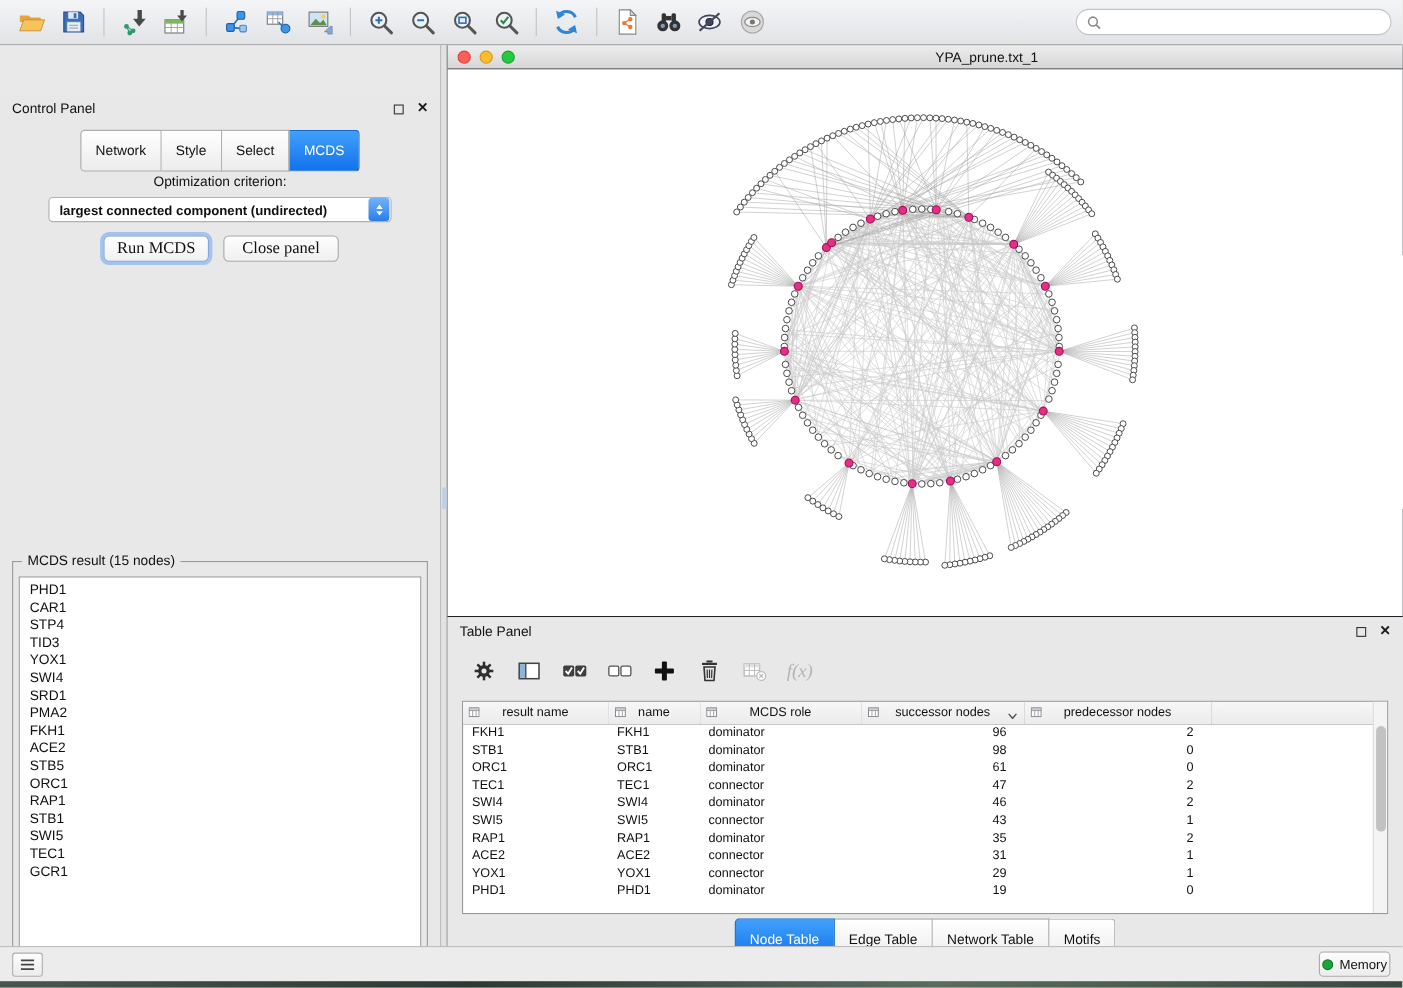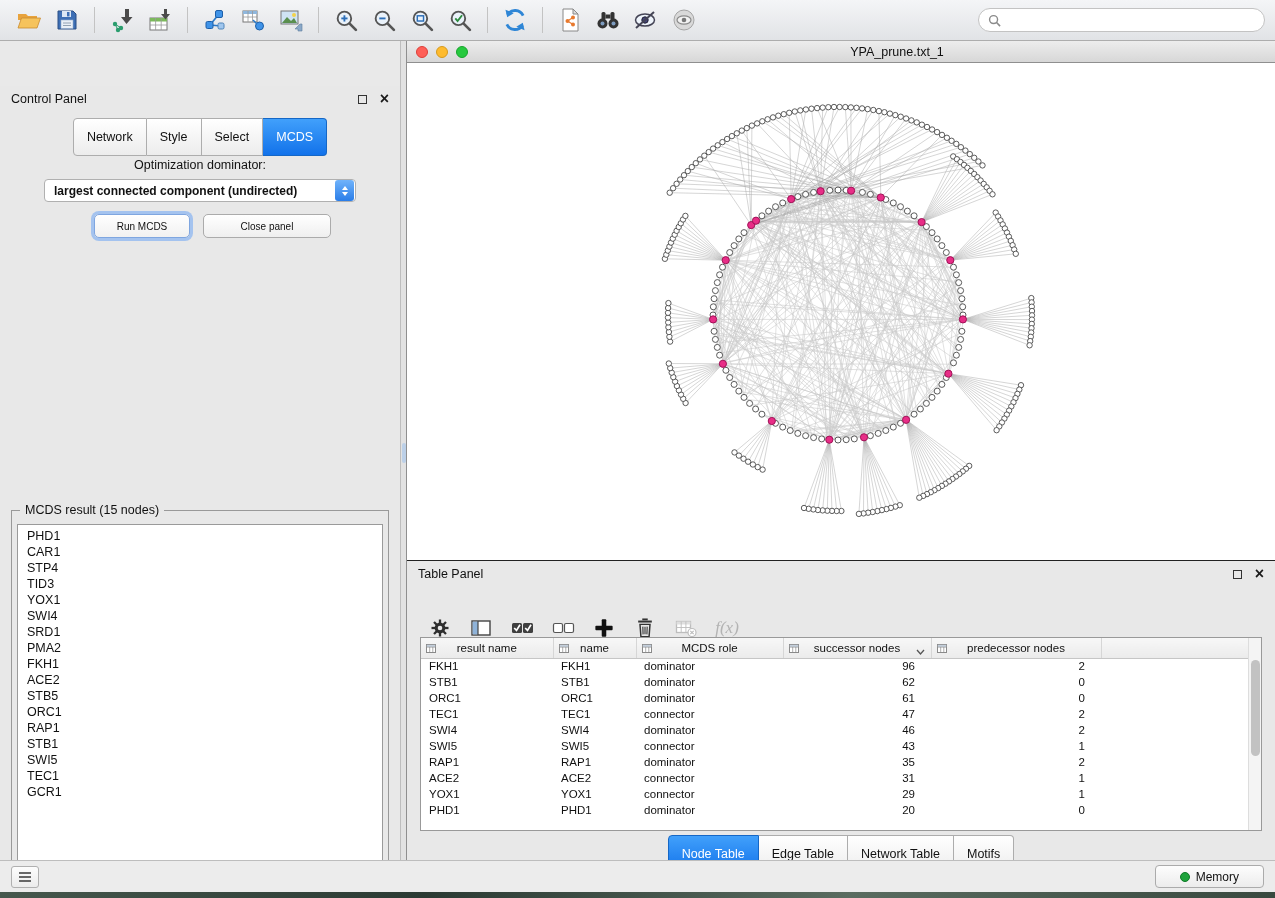--- a/index.html
+++ b/index.html
@@ -24,23 +24,23 @@
   .seg-tab{height:23px;padding:18px 13px;display:flex;align-items:center;font-size:12.5px;background:linear-gradient(#ffffff,#ececec);border:1px solid #adadad;border-left:none;color:#111;cursor:default;}
   .seg-tab:first-child{border-left:1px solid #adadad;border-radius:4px 0 0 4px;}
   .seg-tab:last-child{border-radius:0 4px 4px 0;}
   .seg-tab.active{background:linear-gradient(#41a0fb,#1272ea);border-color:#1567c6;color:#fff;}
   #opt-label{position:absolute;top:72px;left:0;right:0;text-align:center;font-size:12.5px;}
   #opt-select{position:absolute;top:93px;left:44px;width:312px;height:23px;background:#fff;border:1px solid #b0b0b0;border-radius:4px;display:flex;align-items:center;font-size:12px;cursor:default;font-weight:bold;}
   #opt-select .val{flex:1;padding-left:9px;white-space:nowrap;overflow:hidden;}
   #opt-select .stepper{width:19px;height:21px;margin-right:1px;border-radius:3px;background:linear-gradient(#70b3fb,#2a7de8);display:flex;flex-direction:column;align-items:center;justify-content:center;gap:2px;}
   .tri-up{width:0;height:0;border-left:3.5px solid transparent;border-right:3.5px solid transparent;border-bottom:4.5px solid #fff;}
   .tri-dn{width:0;height:0;border-left:3.5px solid transparent;border-right:3.5px solid transparent;border-top:4.5px solid #fff;}
-  .cbtn{position:absolute;height:24px;border-radius:5px;font-size:10px;font-family:Liberation Sans, sans-serif;display:flex;align-items:center;justify-content:center;cursor:default;}
+  .cbtn{position:absolute;height:24px;border-radius:5px;font-size:15px;font-family:Liberation Serif, serif;display:flex;align-items:center;justify-content:center;cursor:default;}
   #run-btn{top:128px;left:94px;width:96px;background:linear-gradient(#ffffff,#f1f1f1);border:1px solid #7fa6e0;box-shadow:0 0 0 3px rgba(96,158,246,.5);}
-  #closep-btn{top:128px;left:203px;width:128px;background:linear-gradient(#ffffff,#efefef);border:1px solid #ababab;}
+  #closep-btn{top:128px;left:203px;width:105px;background:linear-gradient(#ffffff,#efefef);border:1px solid #ababab;}
   #mcds-group{position:absolute;top:424px;left:11px;width:378px;height:373px;border:1px solid #999;}
   #mcds-legend{position:absolute;top:-8px;left:8px;background:#e8e8e8;padding:0 5px;font-size:12.5px;}
   #mcds-list{position:absolute;top:13px;left:5px;right:5px;bottom:5px;background:#fff;border:1px solid #9a9a9a;overflow:hidden;padding-top:3px;}
   .mcds-item{font-size:12.5px;height:16px;line-height:16px;padding-left:9px;}
 
   
   #splitter{position:absolute;top:41px;left:400px;width:7px;height:819px;background:#e2e2e2;border-left:1px solid #bdbdbd;border-right:1px solid #8f8f8f;}
   .spl-handle{position:absolute;top:402px;left:1px;width:4px;height:20px;background:#bcd0e8;border-radius:2px;}
 
   
@@ -50,42 +50,42 @@
   .light{width:12px;height:12px;border-radius:50%;}
   .light.red{background:#ff5f57;border:1px solid #dd3f38;}
   .light.yellow{background:#febb2e;border:1px solid #d69a1d;}
   .light.green{background:#27c93f;border:1px solid #17a52c;}
   .net-title{position:absolute;left:0;right:0;text-align:center;font-size:12.5px;color:#111;}
   #net-canvas{position:absolute;top:22px;left:0;right:0;bottom:0;background:#fff;}
   #net-svg{display:block;}
 
   
   #table-panel{position:absolute;top:561px;left:407px;width:868px;height:299px;background:#e8e8e8;}
-  #tp-toolbar{position:absolute;top:44px;left:0;right:0;height:46px;display:flex;align-items:center;padding-left:21px;gap:17px;}
+  #tp-toolbar{position:absolute;top:26px;left:0;right:0;height:46px;display:flex;align-items:center;padding-left:21px;gap:17px;}
   .tpbtn{width:24px;height:24px;display:flex;align-items:center;justify-content:center;cursor:default;}
   .fx{font-family:"Liberation Serif",serif;font-style:italic;font-size:17px;color:#b3b3b3;}
   #table-wrap{position:absolute;top:76px;left:13px;width:842px;height:194px;background:#fff;border:1px solid #999;}
   #node-table{border-collapse:collapse;table-layout:fixed;width:828px;font-size:11.5px;}
   #node-table th{height:20px;font-weight:normal;background:linear-gradient(#f7f7f7,#ebebeb);border-bottom:1px solid #c6c6c6;border-right:1px solid #d6d6d6;position:relative;text-align:center;}
   #node-table th.filler{border-right:none;}
   .hicon{position:absolute;left:5px;top:5px;}
   .hlabel{padding:0 12px;}
   .hchev{position:absolute;right:6px;top:7px;}
   #node-table td{height:16px;padding-left:8px;white-space:nowrap;overflow:hidden;}
   #node-table td.num{text-align:right;padding-right:16px;}
   #node-table td.filler{padding:0;}
   #vscroll{position:absolute;top:0;right:0;bottom:0;width:13px;background:#f4f4f4;border-left:1px solid #ddd;}
   #vthumb{position:absolute;top:22px;left:1.5px;width:9px;height:96px;background:#c2c2c2;border-radius:5px;}
   #table-tabs{position:absolute;top:274px;left:0;right:0;display:flex;justify-content:center;text-align:center;}
   #table-tabs .seg-tab{height:21px;}
 
   
   #statusbar{position:absolute;top:860px;left:0;width:1275px;height:32px;background:#ececec;border-top:1px solid #bdbdbd;display:flex;align-items:center;padding:0 11px;}
   #menu-btn{width:28px;height:22px;border:1px solid #b0b0b0;border-radius:3px;background:linear-gradient(#fdfdfd,#ececec);display:flex;align-items:center;justify-content:center;}
-  #memory-btn{margin-left:auto;height:23px;border:1px solid #ababab;border-radius:4px;background:linear-gradient(#fdfdfd,#ececec);display:flex;align-items:center;gap:6px;padding:0 24px;font-size:12px;}
+  #memory-btn{margin-left:auto;height:23px;border:1px solid #ababab;border-radius:4px;background:linear-gradient(#fdfdfd,#ececec);display:flex;align-items:center;gap:6px;padding:0 2px;font-size:12px;}
   .mem-dot{width:10px;height:10px;border-radius:50%;background:#1ea33c;border:1px solid #0e7a27;}
   #desktop-strip{position:absolute;top:892px;left:0;width:1275px;height:6px;background:linear-gradient(90deg,#46584d,#2b3a33,#5a6c60,#39493f);}
 </style>
 </head>
 <body>
 
 <div id="app">
 
   <div id="toolbar">
     <div class="tbtn">
@@ -252,21 +252,21 @@
       <span class="sp"></span>
       <span class="float-ico"></span>
       <span class="close-ico">×</span>
     </div>
     <div id="cp-tabs">
         <div class="seg-tab">Network</div>
         <div class="seg-tab">Style</div>
         <div class="seg-tab">Select</div>
         <div class="seg-tab active">MCDS</div>
       </div>
-    <div id="opt-label">Optimization dominator:</div>
+    <div id="opt-label">Optimization criterion:</div>
     <div id="opt-select">
       <span class="val">largest connected component (undirected)</span>
       <span class="stepper">
           <span class="tri-up"></span>
           <span class="tri-dn"></span>
         </span>
     </div>
     <div class="cbtn" id="run-btn">Run MCDS</div>
     <div class="cbtn" id="closep-btn">Close panel</div>
     <div id="mcds-group">
@@ -1241,21 +1241,21 @@
               <td>FKH1</td>
               <td>dominator</td>
               <td class="num">96</td>
               <td class="num">2</td>
               <td class="filler"></td>
             </tr>
             <tr>
               <td>STB1</td>
               <td>STB1</td>
               <td>dominator</td>
-              <td class="num">62</td>
+              <td class="num">98</td>
               <td class="num">0</td>
               <td class="filler"></td>
             </tr>
             <tr>
               <td>ORC1</td>
               <td>ORC1</td>
               <td>dominator</td>
               <td class="num">61</td>
               <td class="num">0</td>
               <td class="filler"></td>
@@ -1305,21 +1305,21 @@
               <td>YOX1</td>
               <td>connector</td>
               <td class="num">29</td>
               <td class="num">1</td>
               <td class="filler"></td>
             </tr>
             <tr>
               <td>PHD1</td>
               <td>PHD1</td>
               <td>dominator</td>
-              <td class="num">20</td>
+              <td class="num">19</td>
               <td class="num">0</td>
               <td class="filler"></td>
             </tr>
           </tbody>
       </table>
       <div id="vscroll">
           <div id="vthumb"></div>
         </div>
     </div>
     <div id="table-tabs">

